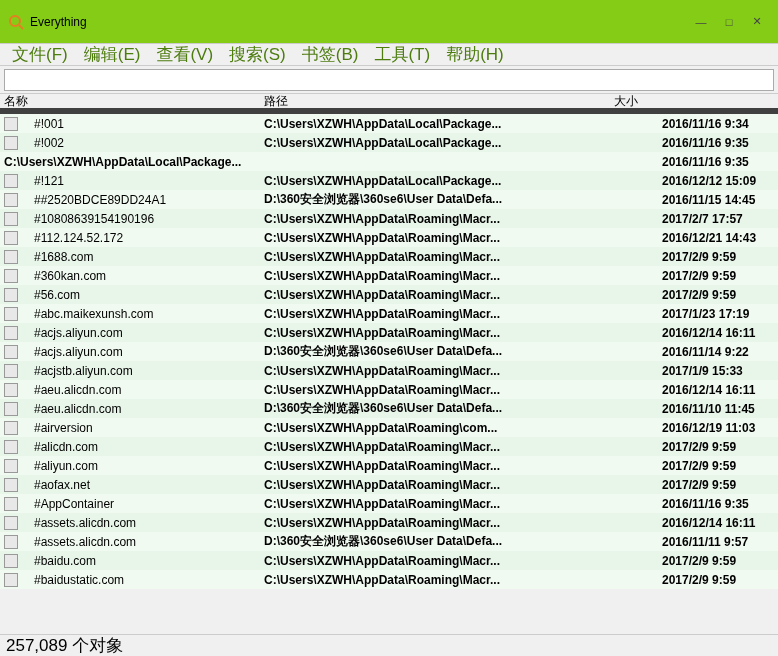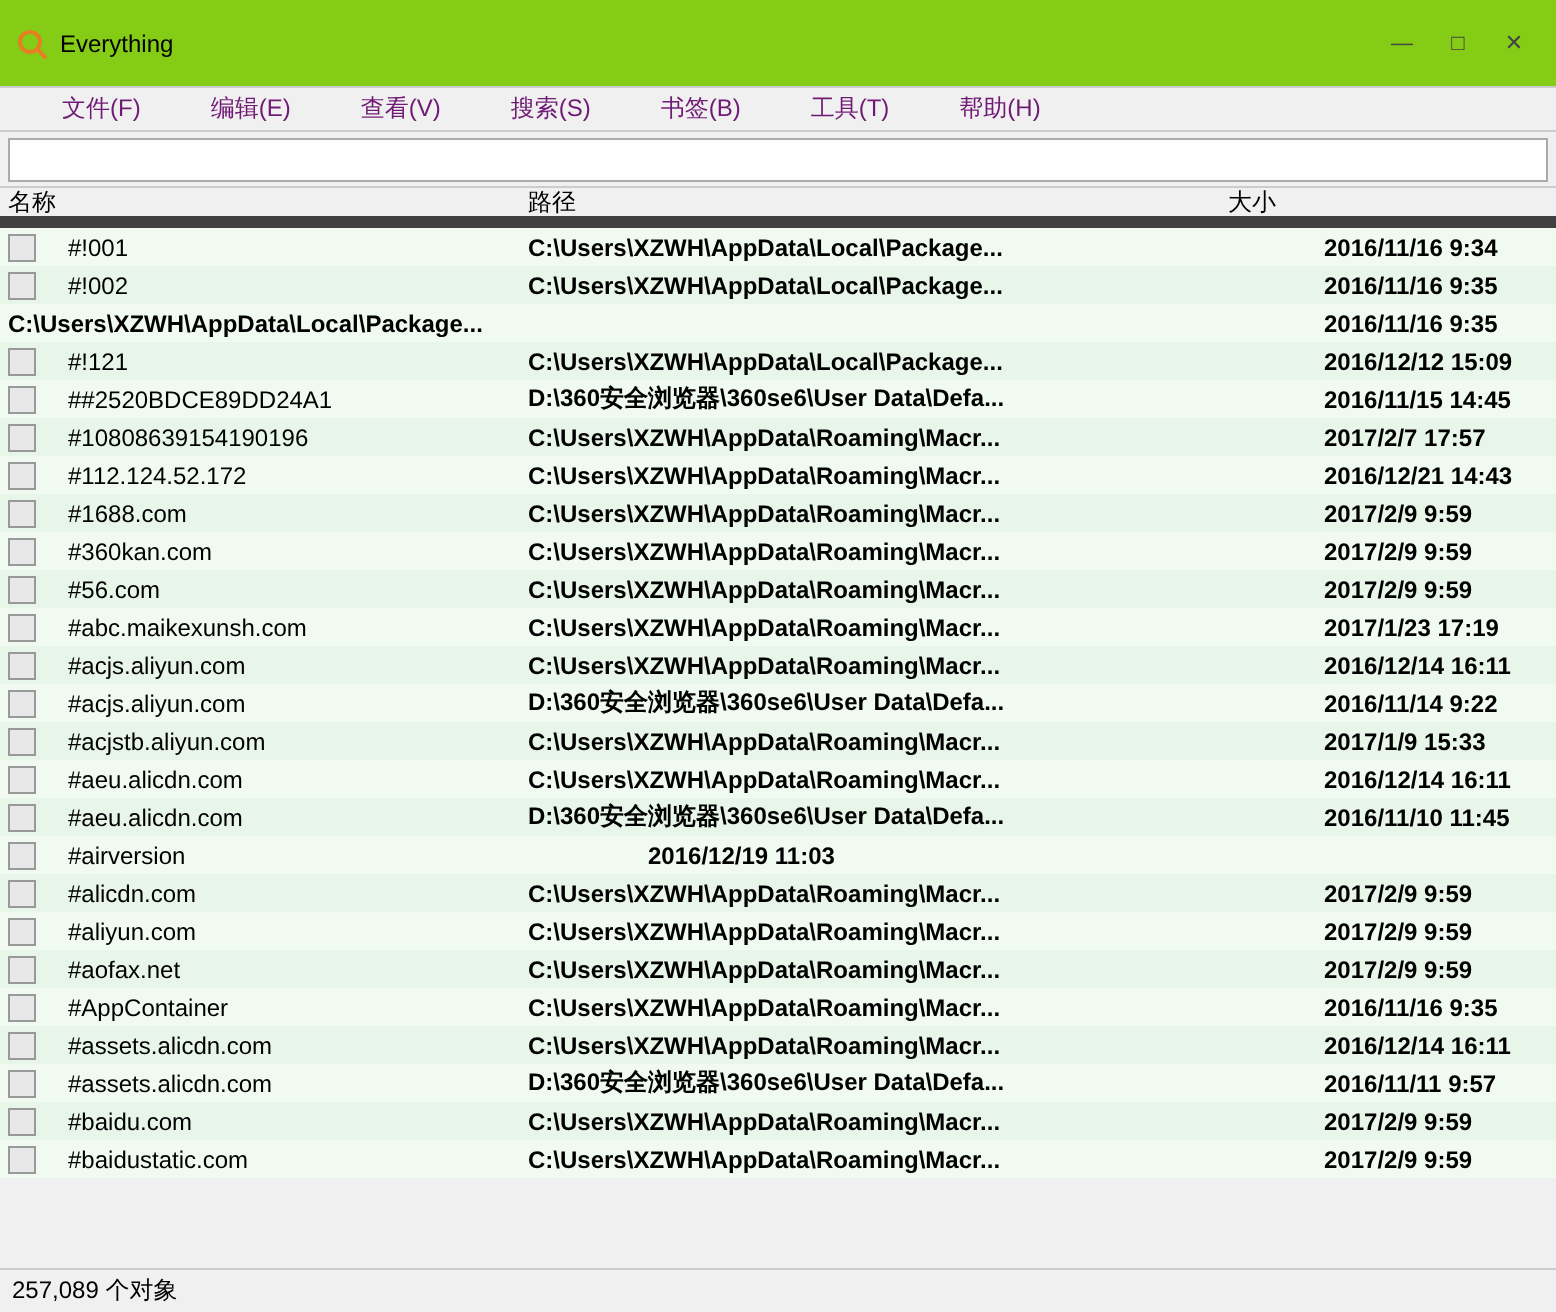--- a/index.html
+++ b/index.html
@@ -60,24 +60,23 @@
       height: 22px;
       display: flex;
       align-items: center;
       padding: 0 4px;
       border-bottom: 1px solid #ccc;
       flex-shrink: 0;
     }
     .menu-item {
       padding: 2px 8px;
       cursor: pointer;
-      font-size: 12px;
-      color: #701a75;
+      font-size: 17px;
+      color: #4d7c0f;
       white-space: nowrap;
-      margin-left: 19px;
     }
 
     
     .search-bar {
       background: #f0f0f0;
       height: 28px;
       display: flex;
       align-items: center;
       padding: 3px 4px;
       border-bottom: 1px solid #ccc;
@@ -169,21 +168,21 @@
 
     
     .status-bar {
       background: #f0f0f0;
       height: 22px;
       border-top: 1px solid #ccc;
       display: flex;
       align-items: center;
       padding: 0 6px;
       flex-shrink: 0;
-      font-size: 12px;
+      font-size: 17px;
     }
 
     
     .file-list-container::-webkit-scrollbar { width: 16px; }
     .file-list-container::-webkit-scrollbar-track { background: #f0f0f0; }
     .file-list-container::-webkit-scrollbar-thumb { background: #bbb; border: 1px solid #999; }
   </style>
 </head>
 <body>
 
@@ -363,20 +362,21 @@
         </div>
         <div class="cell cell-path">D:\360安全浏览器\360se6\User Data\Defa...</div>
         <div class="cell cell-size"></div>
         <div class="cell cell-modified">2016/11/10 11:45</div>
       </div>
       <div class="file-row">
         <div class="cell cell-name">
           <div class="cell-icon" style="background: rgb(232, 232, 232); border-color: rgb(153, 153, 153);"></div>
           <span>#airversion</span>
         </div>
+        <div class="cell cell-path">C:\Users\XZWH\AppData\Roaming\com...</div>
         <div class="cell cell-size"></div>
         <div class="cell cell-modified">2016/12/19 11:03</div>
       </div>
       <div class="file-row">
         <div class="cell cell-name">
           <div class="cell-icon" style="background: rgb(232, 232, 232); border-color: rgb(153, 153, 153);"></div>
           <span>#alicdn.com</span>
         </div>
         <div class="cell cell-path">C:\Users\XZWH\AppData\Roaming\Macr...</div>
         <div class="cell cell-size"></div>

